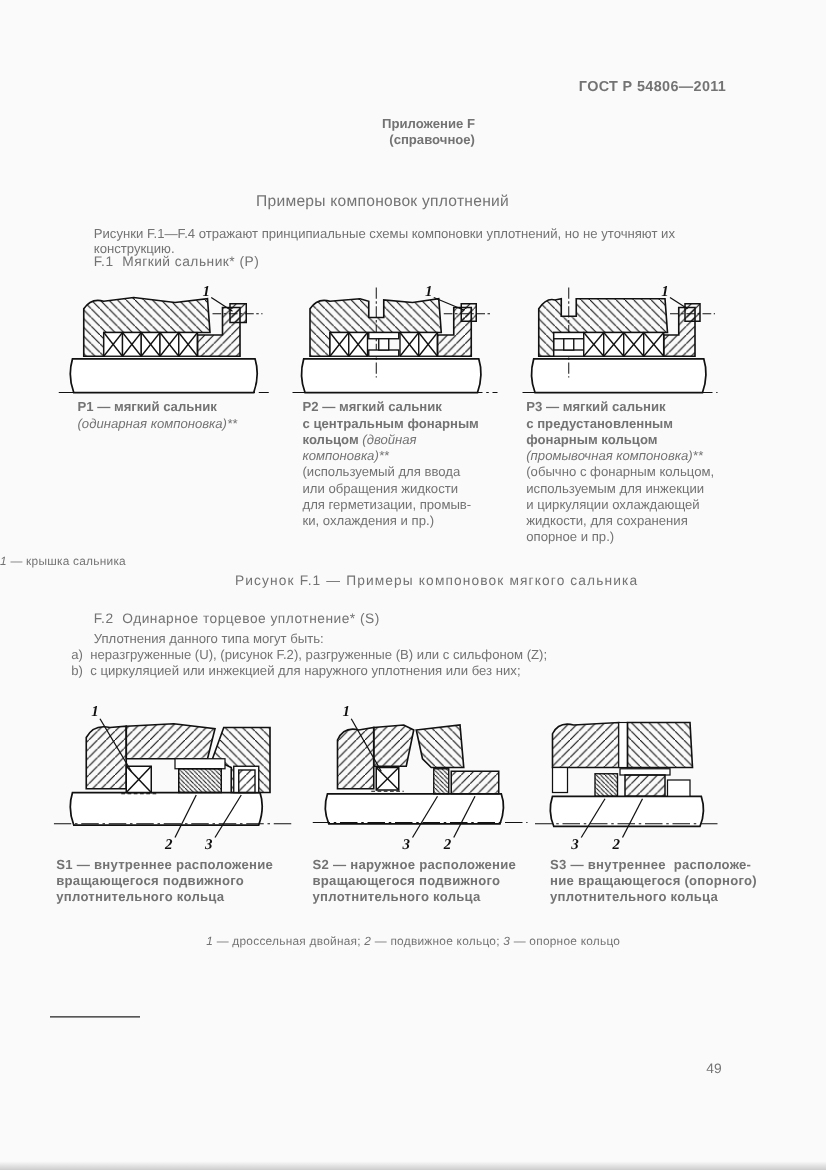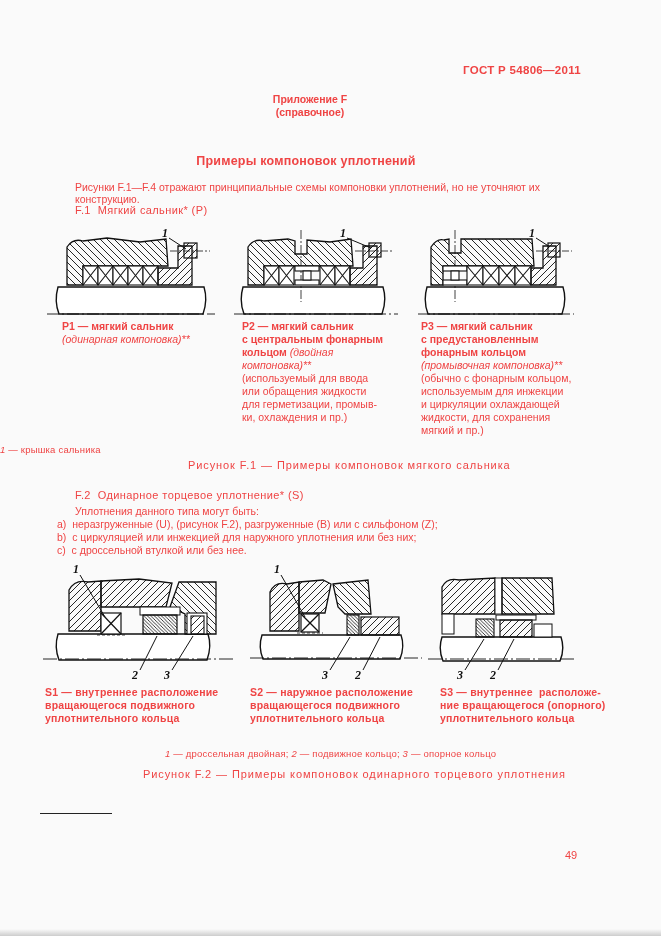--- a/index.html
+++ b/index.html
@@ -1,22 +1,22 @@
 <!DOCTYPE html>
 <html><head>
 <meta charset="utf-8">
 <style>
   *{margin:0;padding:0;box-sizing:border-box}
   html,body{width:661px;background:#fafafa}
   .page{position:relative;width:661px;height:936px;background:#fafafa;overflow:hidden;
-        font-family:"Liberation Sans",sans-serif;color:#ef4444}
+        font-family:"Liberation Sans",sans-serif;color:#737373}
   .abs{position:absolute}
   .doc-code{top:64px;right:80px;font-weight:bold;font-size:11.5px;letter-spacing:.3px}
-  .annex{top:93px;left:240px;width:140px;text-align:center;font-weight:bold;font-size:10.5px;line-height:13px}
-  .title{top:154px;left:0;width:612px;text-align:center;font-weight:bold;font-size:12.5px;letter-spacing:.2px}
+  .annex{top:93px;left:240px;width:140px;text-align:right;font-weight:bold;font-size:10.5px;line-height:13px}
+  .title{top:154px;left:0;width:612px;text-align:center;font-weight:normal;font-size:12.5px;letter-spacing:.2px}
   .intro{top:181px;left:75px;width:516px;font-size:10.5px}
   .h-sec{font-weight:normal;font-size:11px;letter-spacing:.4px}
   .h-f1{top:204px;left:75px}
   .h-f2{top:489px;left:75px}
   .lead{top:505px;left:75px;font-size:10.5px}
   .list{top:518px;left:57px;font-size:10.5px;line-height:13.2px}
   .caps{font-size:10.5px;line-height:13px}
   .caps .sb{font-weight:bold}
   .caps .si{font-weight:normal;font-style:italic}
   .cap-p1{top:320px;left:62px;width:172px}
@@ -183,34 +183,33 @@
   </div>
   <div class="abs caps cap-p3">
     <div><span class="sb">P3 — мягкий сальник</span></div>
     <div><span class="sb">с предустановленным</span></div>
     <div><span class="sb">фонарным кольцом</span></div>
     <div><span class="si">(промывочная компоновка)**</span></div>
     <div><span class="sn">(обычно с фонарным кольцом,</span></div>
     <div><span class="sn">используемым для инжекции</span></div>
     <div><span class="sn">и циркуляции охлаждающей</span></div>
     <div><span class="sn">жидкости, для сохранения</span></div>
-    <div><span class="sn">мягкий и пр.)</span></div>
+    <div><span class="sn">опорное и пр.)</span></div>
   </div>
 
   <div class="abs legend legend-f1">
     <span class="lnum">1</span><span> — крышка сальника</span>
   </div>
   <div class="abs figcap figcap-f1">Рисунок F.1 — Примеры компоновок мягкого сальника</div>
 
   <div class="abs h-sec h-f2">F.2&nbsp;&nbsp;Одинарное торцевое уплотнение* (S)</div>
   <div class="abs lead">Уплотнения данного типа могут быть:</div>
   <div class="abs list">
     <div>a)&nbsp;&nbsp;неразгруженные (U), (рисунок F.2), разгруженные (B) или с сильфоном (Z);</div>
     <div>b)&nbsp;&nbsp;с циркуляцией или инжекцией для наружного уплотнения или без них;</div>
-    <div>c)&nbsp;&nbsp;с дроссельной втулкой или без нее.</div>
   </div>
 
   <div class="fig" style="top:557px;left:43px">
     <svg viewBox="0 0 192 124" width="192" height="124">
       <path d="M15,77 Q11,90 16,103 L164,103 Q169,89 165,77 Z" fill="#fff" stroke="#111" stroke-width="1.4"></path>
       <line x1="0" y1="102" x2="190" y2="102" stroke="#111" stroke-width="0.9" stroke-dasharray="14,3,2,3"></line>
       <path d="M26,74 L26,33 Q32,22 45,25 L58,24 L58,74 Z" fill="url(#hB)" stroke="#111" stroke-width="1.3"></path>
       <path d="M58,24 L96,22 L129,26 L123,50 L58,50 Z" fill="url(#hB)" stroke="#111" stroke-width="1.3"></path>
       <path d="M136,25 L173,25 L173,77 L142,77 L142,57 L127,50 Z" fill="url(#hA)" stroke="#111" stroke-width="1.3"></path>
       <g stroke="#111" stroke-width="1.2" fill="#fff">
@@ -287,19 +286,18 @@
   </div>
   <div class="abs caps cap-s3">
     <div><span class="sb">S3 — внутреннее&nbsp; расположе-</span></div>
     <div><span class="sb">ние вращающегося (опорного)</span></div>
     <div><span class="sb">уплотнительного кольца</span></div>
   </div>
 
   <div class="abs legend legend-f2">
     <span class="lnum">1</span><span> — дроссельная двойная; </span><span class="lnum">2</span><span> — подвижное кольцо; </span><span class="lnum">3</span><span> — опорное кольцо</span>
   </div>
-  <div class="abs figcap figcap-f2">Рисунок F.2 — Примеры компоновок одинарного торцевого уплотнения</div>
 
   <div class="abs fnrule"></div>
 
   <div class="abs pagenum">49</div>
   <div class="abs bottom-shade"></div>
 </div>
 
 </body></html>

